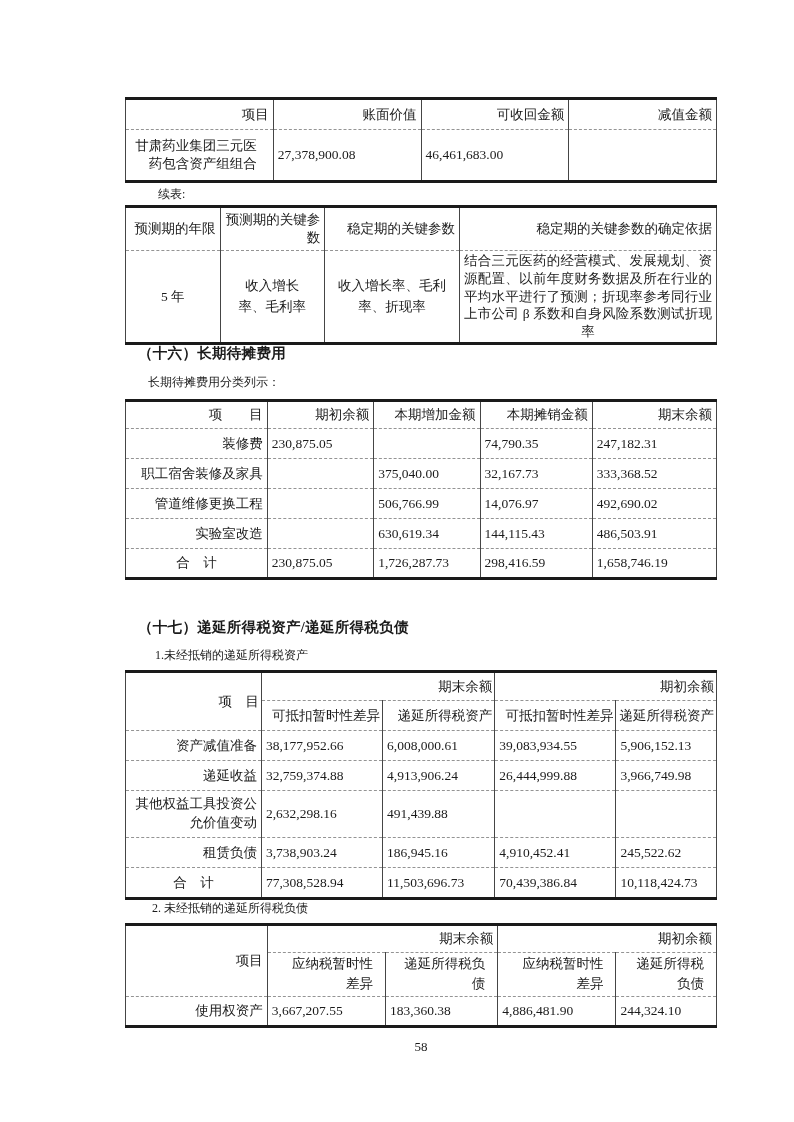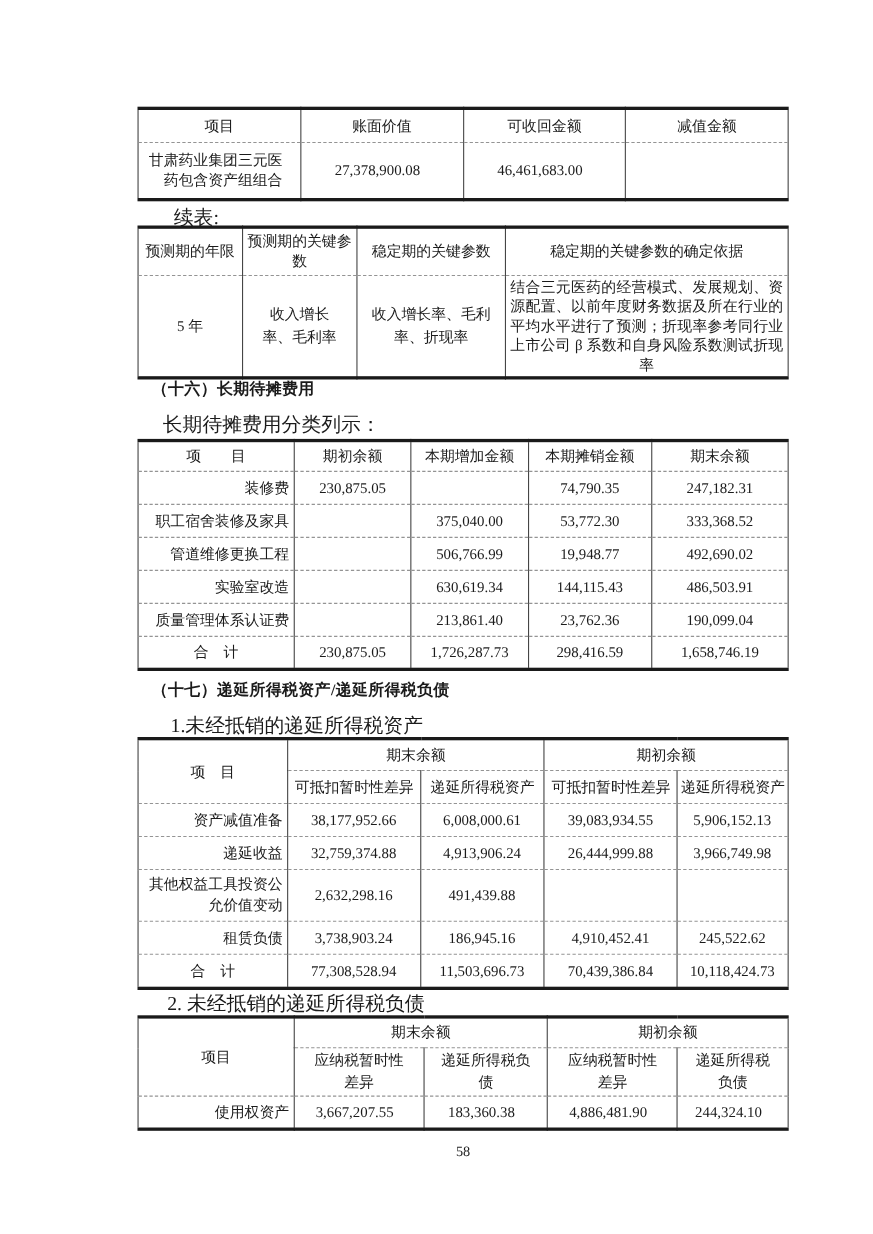--- a/index.html
+++ b/index.html
@@ -3,34 +3,34 @@
 <meta charset="utf-8">
 <style>
   html,body{margin:0;padding:0;background:#e8e8e8}
   .page{position:relative;width:794px;height:1122px;background:#ffffff;margin:0 auto;
         font-family:"Liberation Serif","DejaVu Serif",serif;color:#1b1b1b;overflow:hidden}
   table.fin{position:absolute;left:125px;width:592px;border-collapse:collapse;table-layout:fixed;
         font-size:13.5px;line-height:1.3;border-top:3px solid #1a1a1a;border-bottom:3px solid #1a1a1a}
   .fin th,.fin td{border-left:1px solid #454545;border-right:1px solid #454545;
         border-top:1px dashed #949494;border-bottom:1px dashed #949494;
         font-weight:normal;vertical-align:middle;padding:1px 4px;overflow:hidden}
-  .fin th{text-align:center}
+  .fin th{text-align:right}
   .lbl{text-align:right;padding-left:6px}
   .ctr{text-align:center}
   .jst{text-align:justify;text-align-last:center;padding:3px 12px;line-height:1.32}
-  .n{text-align:center}
+  .n{text-align:left}
   .t1 .n{padding-right:12px}
   .t3 .n{padding-right:4px}
   .t4 .n{padding-right:5px}
   .t5 .n{padding-right:12px}
   .t1 .wrapcell{padding:2px 16px 2px 6px;line-height:1.35}
   .t5 .sub th{padding:1px 12px;line-height:1.5}
   .t4 th{padding:1px 2px}
   .heading{position:absolute;font-size:14.5px;font-weight:bold;letter-spacing:.3px;white-space:nowrap}
-  .plain{position:absolute;font-size:18px;white-space:nowrap}
+  .plain{position:absolute;font-size:12px;white-space:nowrap}
   .pagenum{position:absolute;left:125px;width:592px;text-align:center;font-size:13px}
 </style>
 </head>
 <body>
 
 <div class="page">
 
   <table class="fin t1" style="top:97px">
     <colgroup>
         <col style="width:25%">
@@ -102,43 +102,36 @@
       <td class="lbl">装修费</td>
       <td class="n">230,875.05</td>
       <td class="n"></td>
       <td class="n">74,790.35</td>
       <td class="n">247,182.31</td>
     </tr>
     <tr style="height:30px">
       <td class="lbl">职工宿舍装修及家具</td>
       <td class="n"></td>
       <td class="n">375,040.00</td>
-      <td class="n">53,772.30</td>
+      <td class="n">32,167.73</td>
       <td class="n">333,368.52</td>
     </tr>
     <tr style="height:30px">
       <td class="lbl">管道维修更换工程</td>
       <td class="n"></td>
       <td class="n">506,766.99</td>
-      <td class="n">19,948.77</td>
+      <td class="n">14,076.97</td>
       <td class="n">492,690.02</td>
     </tr>
     <tr style="height:30px">
       <td class="lbl">实验室改造</td>
       <td class="n"></td>
       <td class="n">630,619.34</td>
       <td class="n">144,115.43</td>
       <td class="n">486,503.91</td>
-    </tr>
-    <tr style="height:30px">
-      <td class="lbl">质量管理体系认证费</td>
-      <td class="n"></td>
-      <td class="n">213,861.40</td>
-      <td class="n">23,762.36</td>
-      <td class="n">190,099.04</td>
     </tr>
     <tr style="height:30px">
       <td class="ctr">合　计</td>
       <td class="n">230,875.05</td>
       <td class="n">1,726,287.73</td>
       <td class="n">298,416.59</td>
       <td class="n">1,658,746.19</td>
     </tr>
   </tbody>
     </table>

